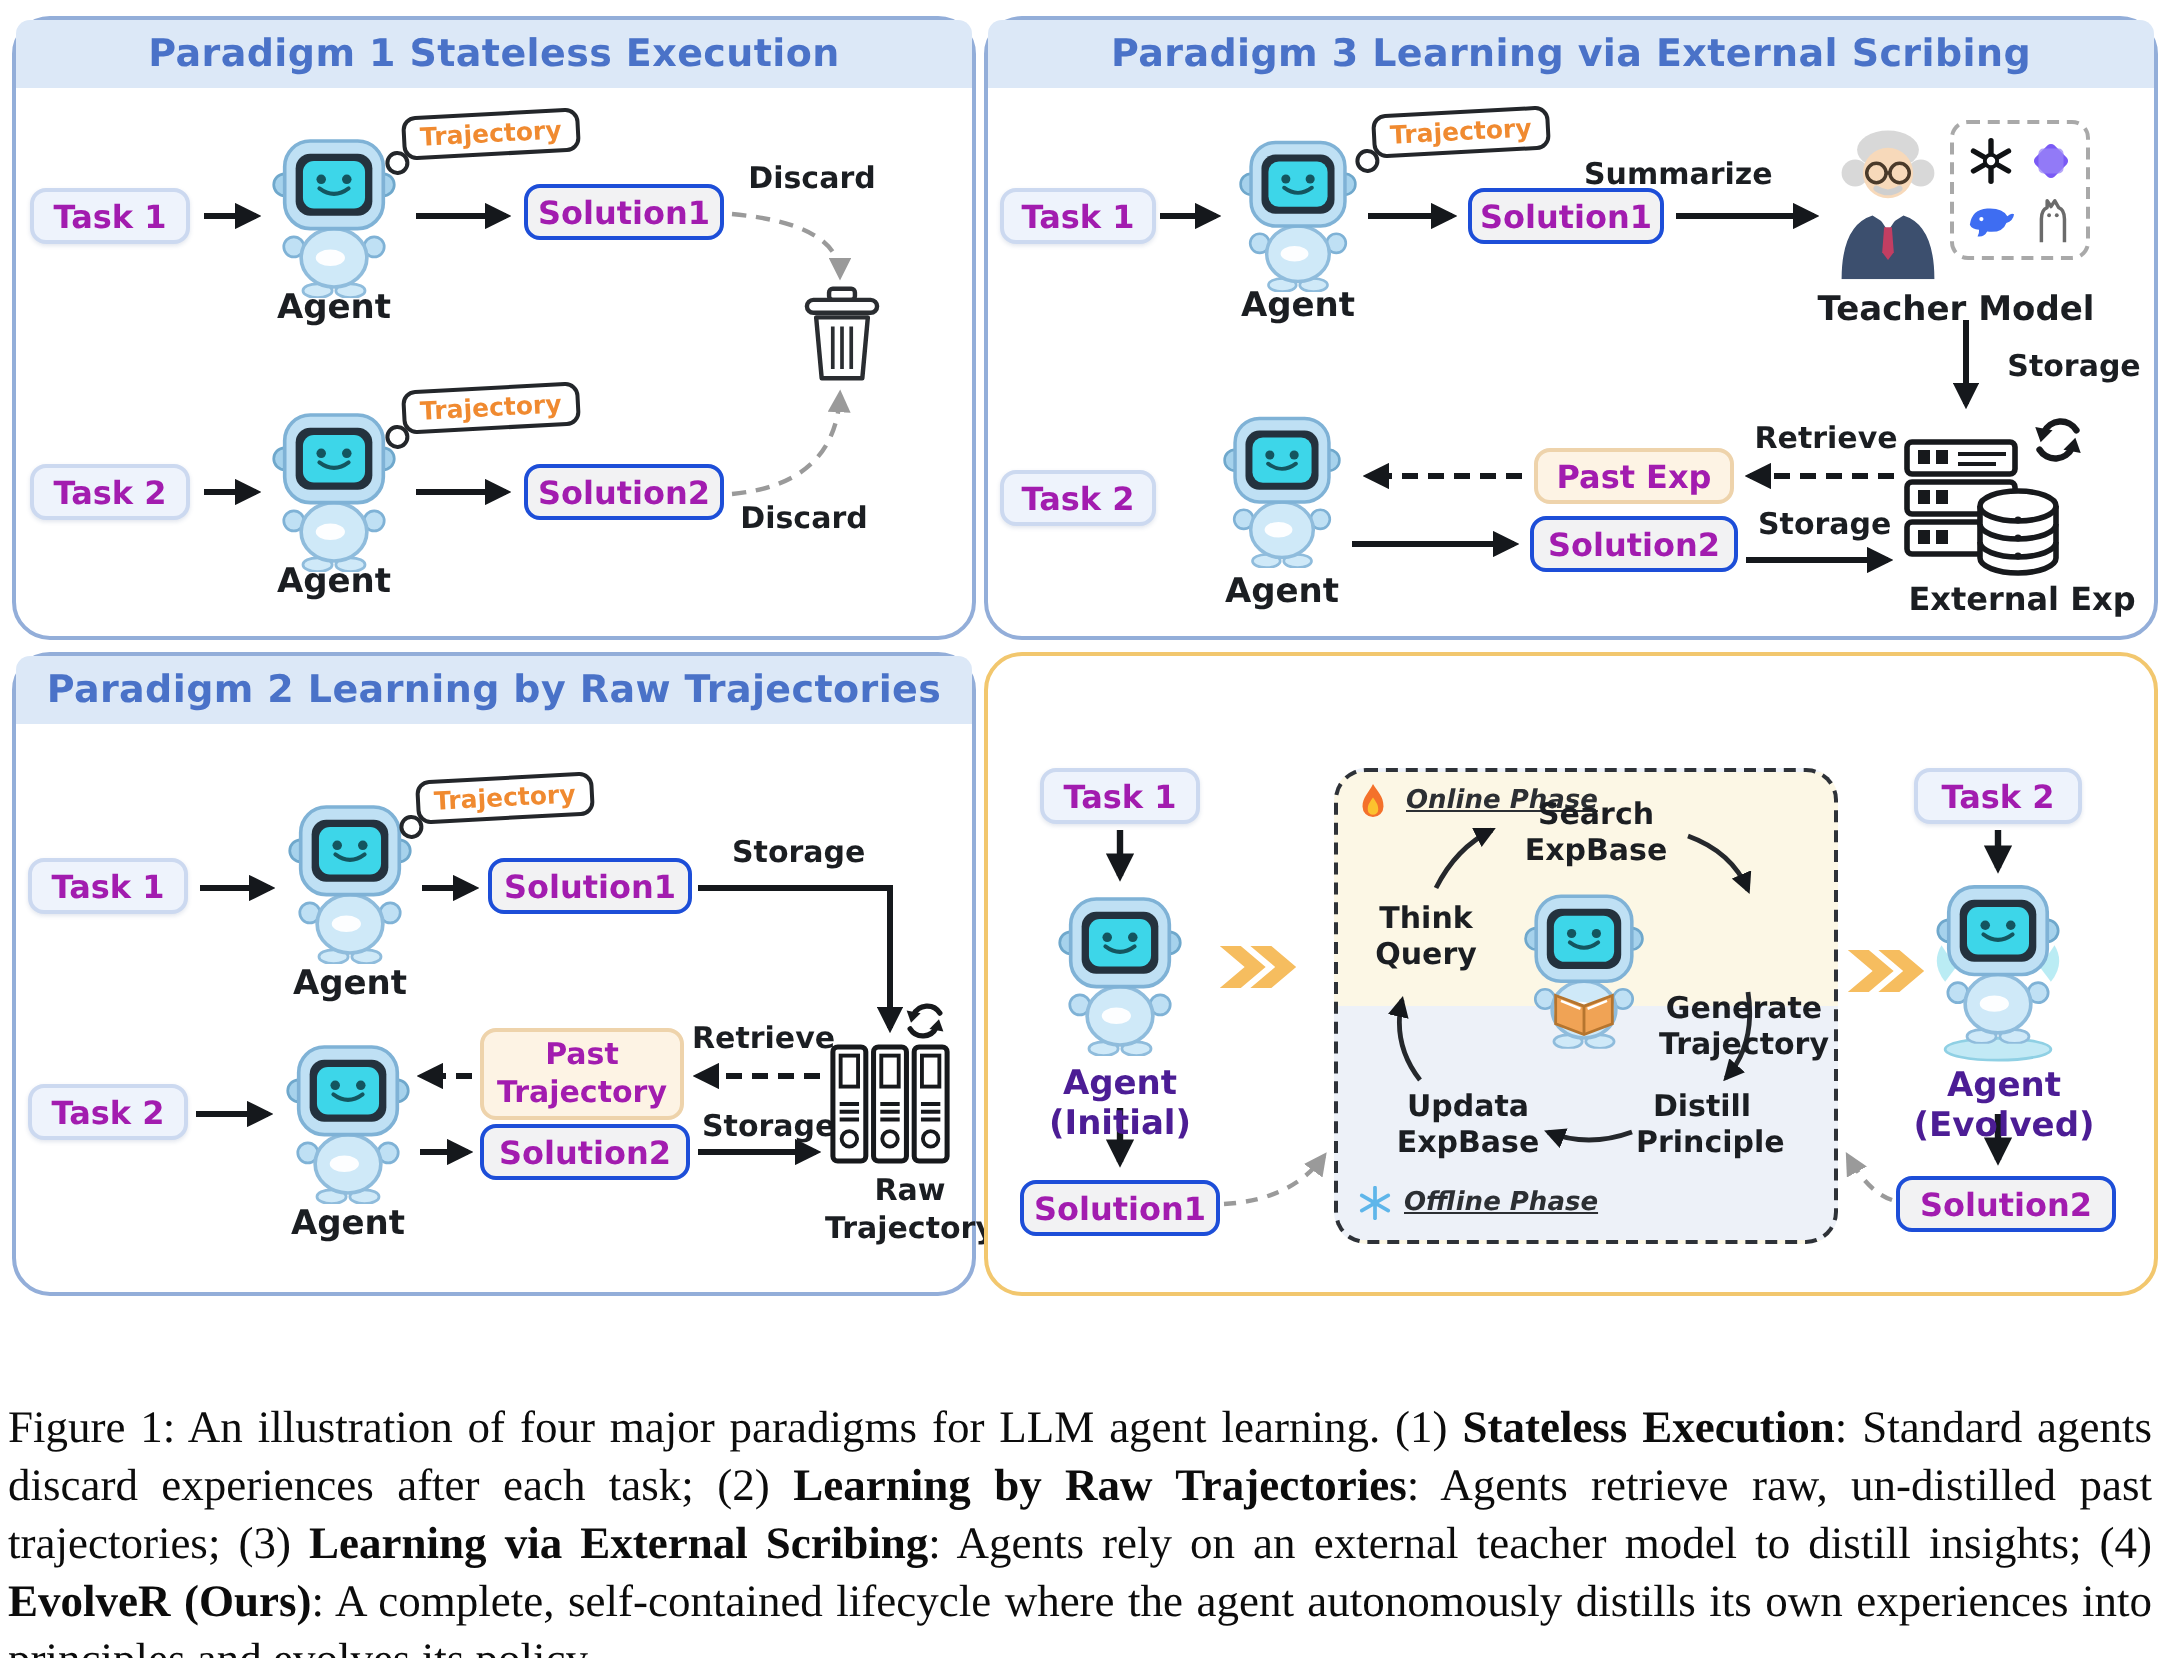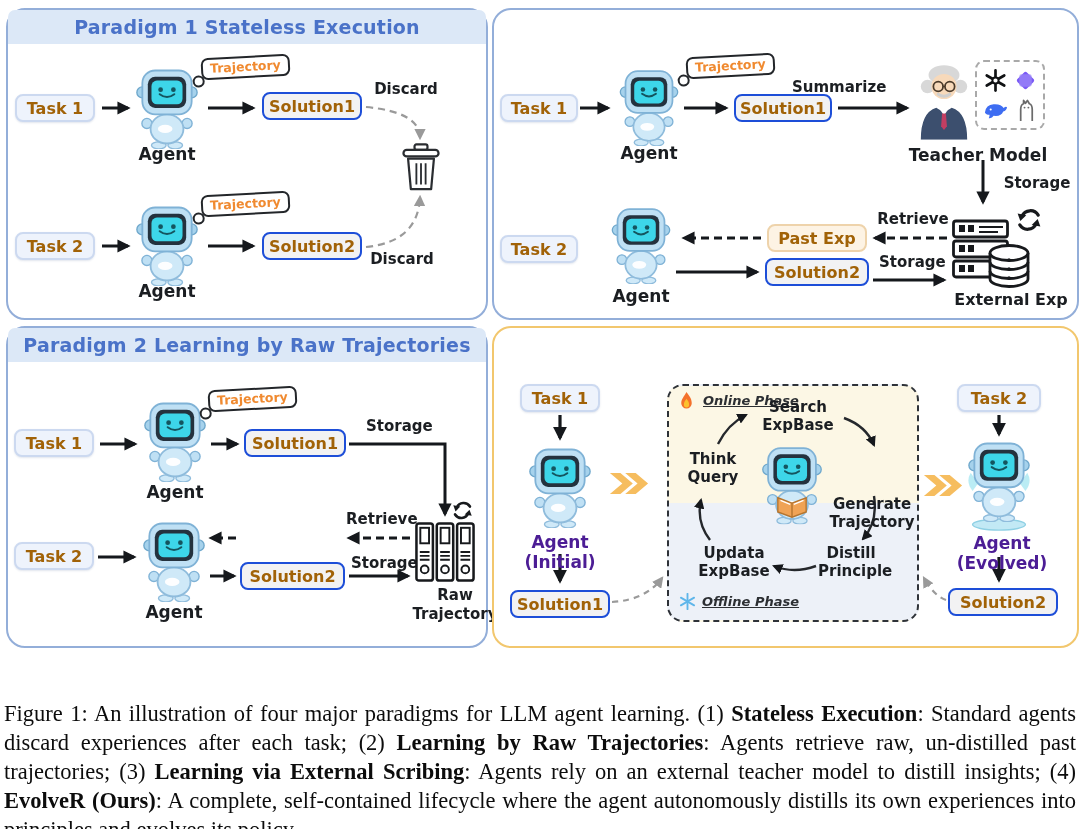--- a/index.html
+++ b/index.html
@@ -7,21 +7,21 @@
          font-family:"DejaVu Sans",sans-serif;}
   .panel{position:absolute;background:#fff;border-radius:19px;}
   .panel.blue{border:2px solid #93aed9;}
   .panel.orange{border:2px solid #f2c76e;}
   .phead{position:absolute;left:0;right:0;top:0;height:34px;border-radius:7px 7px 0 0;
          font:700 19px/34px "DejaVu Sans",sans-serif;text-align:center;letter-spacing:.2px;}
   .phead.blue{background:#dce8f7;color:#4a72c8;}
   .phead.orange{background:#fdf4db;color:#e8823c;}
   .overlay{position:absolute;left:0;top:0;width:100%;height:100%;pointer-events:none;}
   .box{position:absolute;box-sizing:border-box;border-radius:8px;text-align:center;
-       font:600 16px/25px "DejaVu Sans",sans-serif;color:#a16207;}
+       font:600 16px/25px "DejaVu Sans",sans-serif;color:#a21caf;}
   .task{background:#eef3fc;border:2px solid #ccd9f0;box-shadow:0 1px 2px rgba(60,90,140,.15);}
   .sol{background:#f2f2f3;border:2px solid #1d4ed8;}
   .pexp{background:#fdf3e4;border:2px solid #eed3ab;}
   .lbl{position:absolute;font:600 15px/18px "DejaVu Sans",sans-serif;color:#1b1e22;text-align:center;}
   .lbl.two{line-height:19px;}
   .bubble{position:absolute;background:#fff;border:2px solid #23262a;border-radius:7px;
           padding:1px 7px;font:700 12.5px/16px "DejaVu Sans",sans-serif;color:#f08a30;
           transform:rotate(-3deg);white-space:nowrap;}
   .bubble::before{content:"";position:absolute;left:-11px;bottom:-9px;width:8px;height:8px;
           border:2px solid #23262a;border-radius:50%;background:#fff;}
@@ -241,20 +241,21 @@
   <svg class="icon" style="left:127px;top:192px;" width="64" height="84" viewBox="0 0 70 92">
         <use href="#sym-robot"></use>
       </svg>
   <div class="bubble" style="left:193px;top:183px;">Trajectory</div>
   <div class="lbl" style="left:119px;top:272px;width:80px;font-size:17px;">Agent</div>
   <div class="box sol" style="left:254px;top:222px;width:100px;height:28px;">Solution2</div>
   <div class="lbl" style="left:362px;top:240px;width:64px;">Discard</div>
 </section>
 
 <section class="panel blue" style="left:492px;top:8px;width:583px;height:308px;">
+  <div class="phead blue">Paradigm 3 Learning via External Scribing</div>
   <svg class="overlay">
     <g stroke="#15181c" stroke-width="3" fill="none">
       <line x1="86" y1="98" x2="114" y2="98" marker-end="url(#mA)"></line>
       <line x1="190" y1="98" x2="232" y2="98" marker-end="url(#mA)"></line>
       <line x1="344" y1="98" x2="413" y2="98" marker-end="url(#mA)"></line>
       <line x1="489" y1="150" x2="489" y2="192" marker-end="url(#mA)"></line>
       <line x1="182" y1="262" x2="263" y2="262" marker-end="url(#mA)"></line>
       <line x1="379" y1="270" x2="450" y2="270" marker-end="url(#mA)"></line>
     </g>
     <g stroke="#15181c" stroke-width="3" fill="none" stroke-dasharray="8 5">
@@ -322,20 +323,21 @@
   </svg>
   <div class="box task" style="left:6px;top:101px;width:80px;height:28px;">Task 1</div>
   <svg class="icon" style="left:135px;top:70px;" width="64" height="84" viewBox="0 0 70 92">
         <use href="#sym-robot"></use>
       </svg>
   <div class="bubble" style="left:200px;top:60px;">Trajectory</div>
   <div class="lbl" style="left:127px;top:155px;width:80px;font-size:17px;">Agent</div>
   <div class="box sol" style="left:236px;top:101px;width:102px;height:28px;">Solution1</div>
   <div class="lbl" style="left:358px;top:89px;width:64px;">Storage</div>
   <div class="lbl" style="left:338px;top:182px;width:64px;">Retrieve</div>
+  <div class="box pexp" style="left:232px;top:186px;width:102px;height:46px;padding:2px 6px;font-size:15px;line-height:19px;">Past Trajectory</div>
   <div class="box task" style="left:6px;top:214px;width:80px;height:28px;">Task 2</div>
   <svg class="icon" style="left:134px;top:190px;" width="64" height="84" viewBox="0 0 70 92">
         <use href="#sym-robot"></use>
       </svg>
   <div class="lbl" style="left:126px;top:275px;width:80px;font-size:17px;">Agent</div>
   <div class="box sol" style="left:232px;top:234px;width:105px;height:28px;">Solution2</div>
   <div class="lbl" style="left:343px;top:226px;width:60px;">Storage</div>
   <svg class="icon" style="left:407px;top:194px;" width="60" height="60" viewBox="0 0 62 62">
         <use href="#sym-binders"></use>
       </svg>

